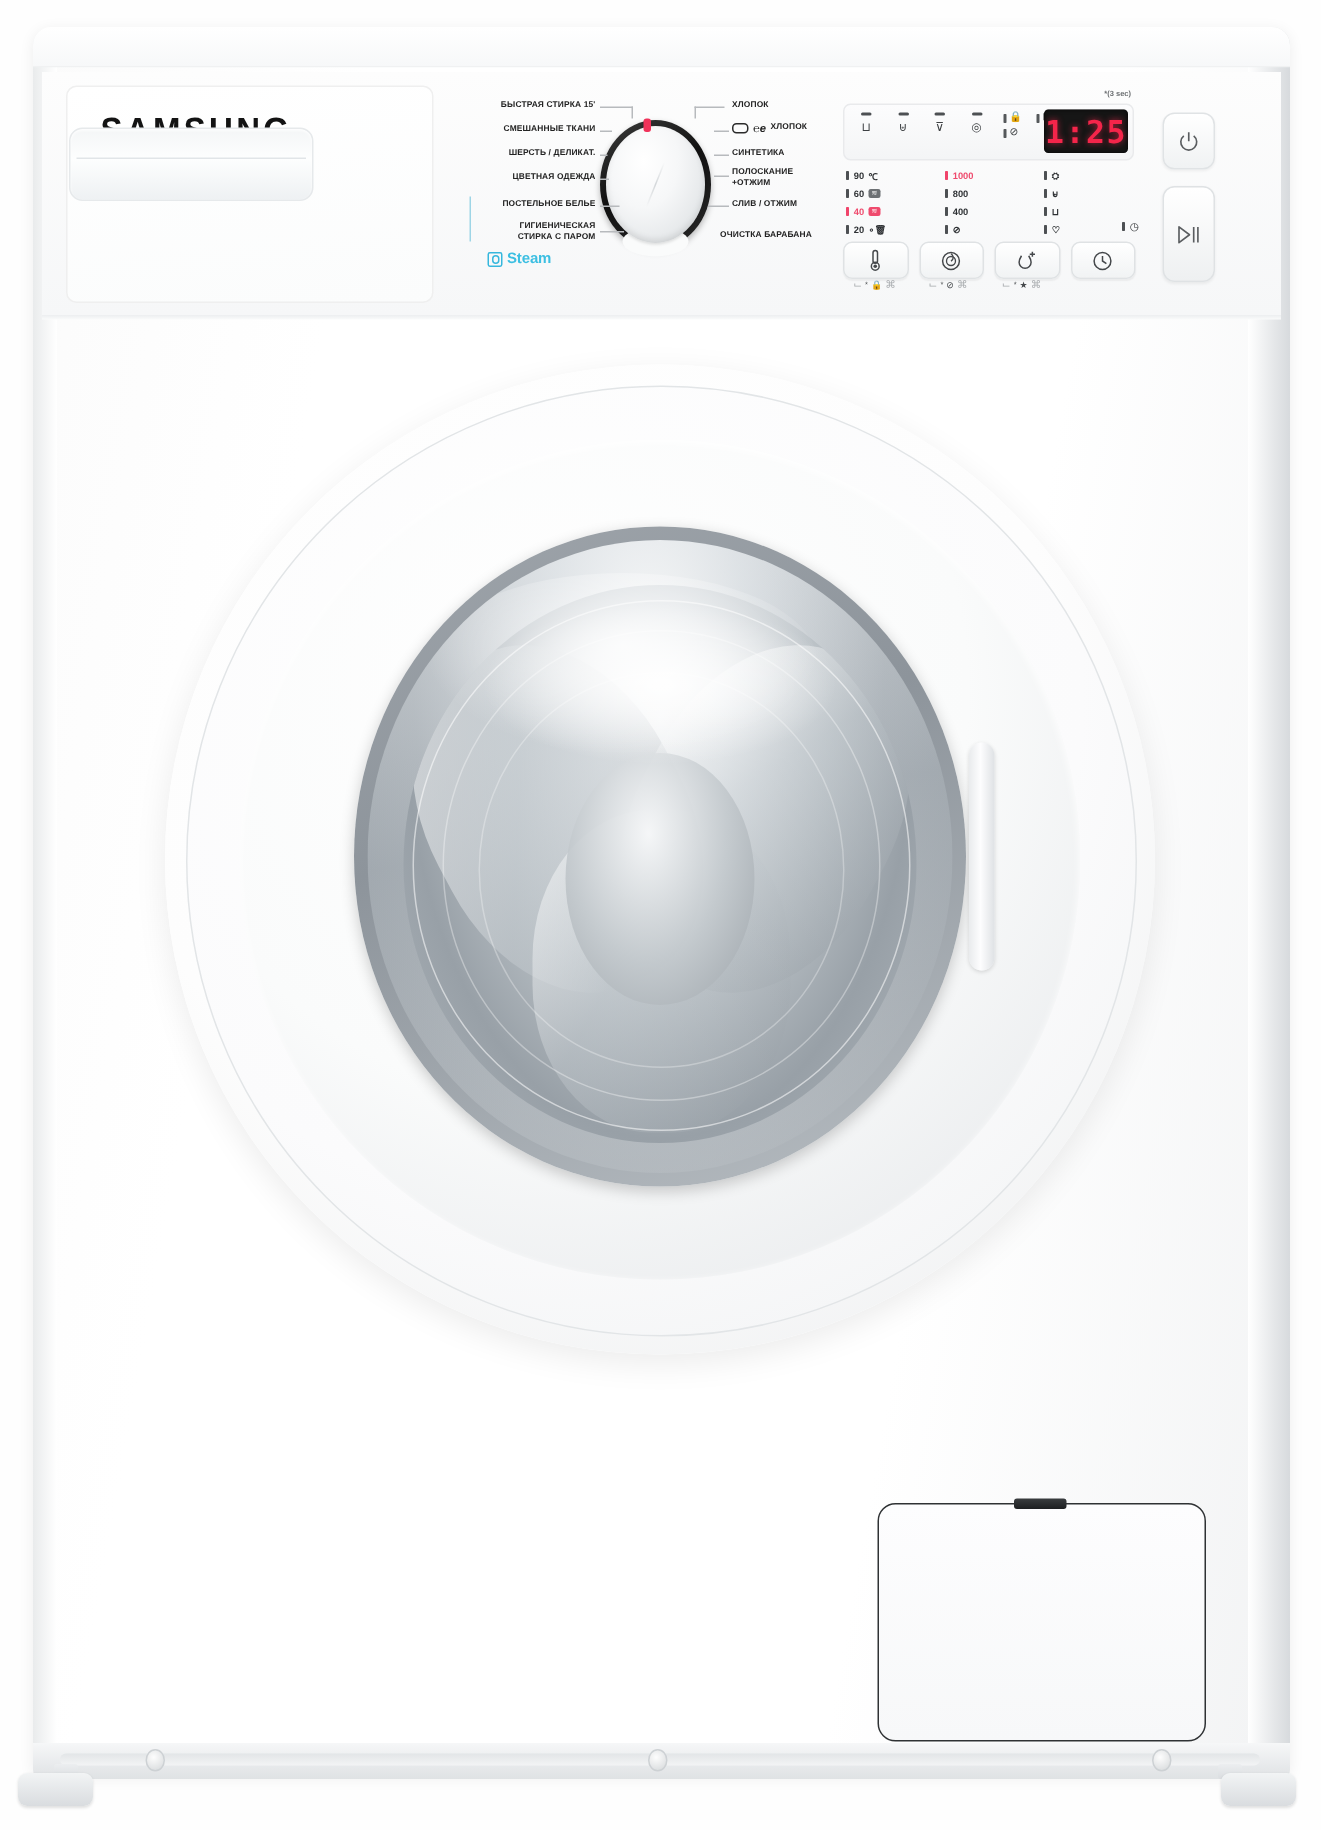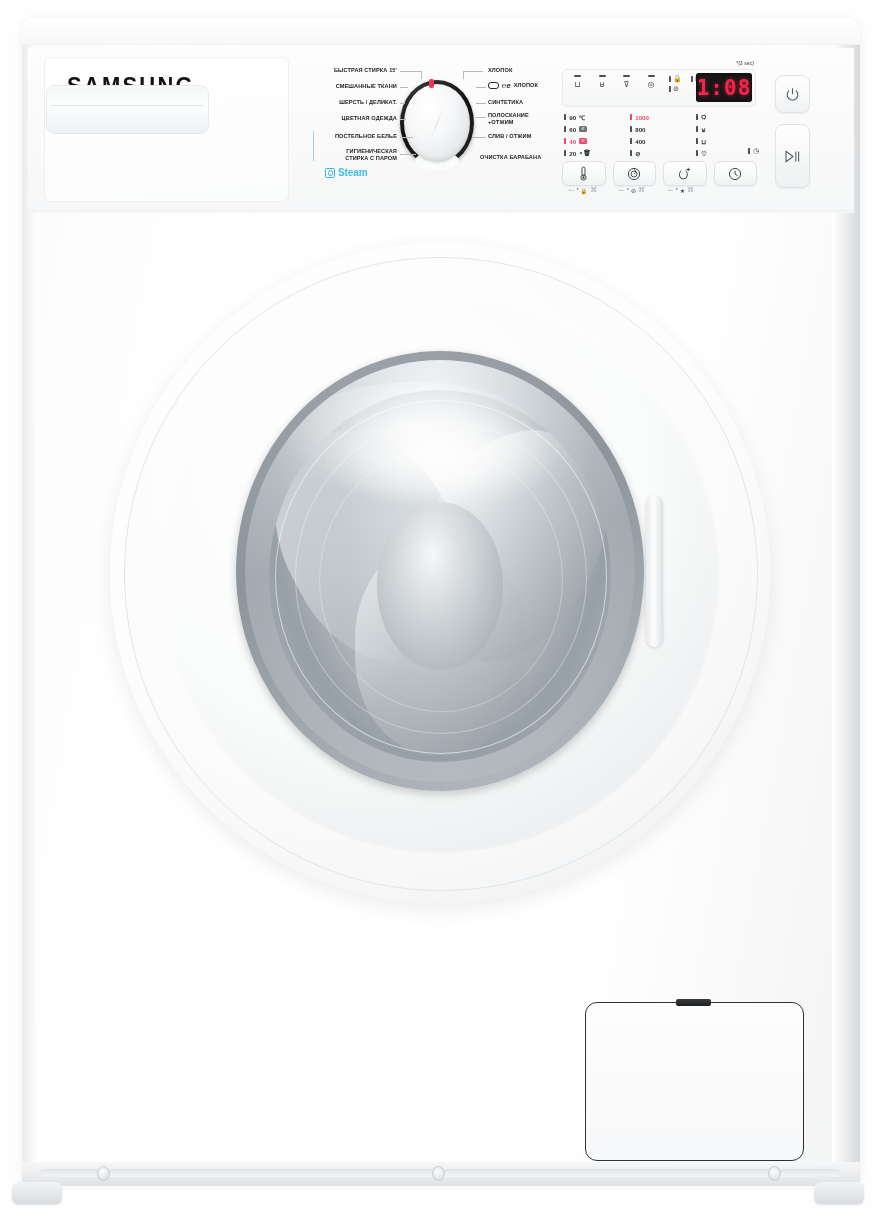--- a/index.html
+++ b/index.html
@@ -423,21 +423,21 @@
       </div>
 
       <div class="bub-col">
         <div class="mini-ind">
           <span class="bar"></span>
           <span class="gl">⊡</span>
         </div>
       </div>
 
       <div class="lcd">
-        <span class="lcd-text">1:08</span>
+        <span class="lcd-text">1:25</span>
       </div>
     </div>
 
     <div class="opt-cols">
 
       <div class="opt-col c1">
         <div class="opt-row">
           <span class="bar"></span>
           <span class="lbl">90</span>
           <span class="lbl">℃</span>

